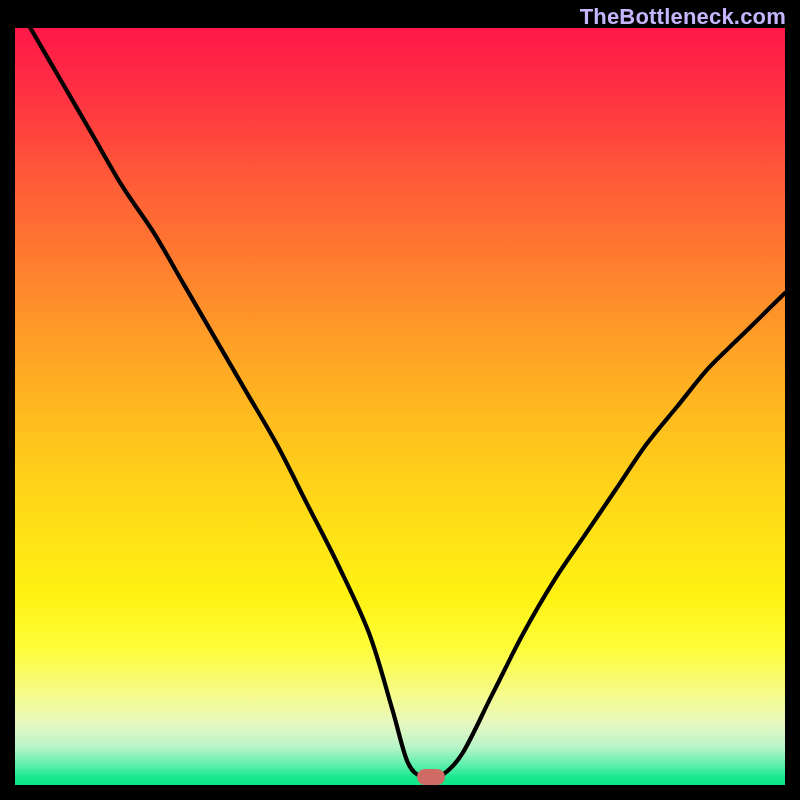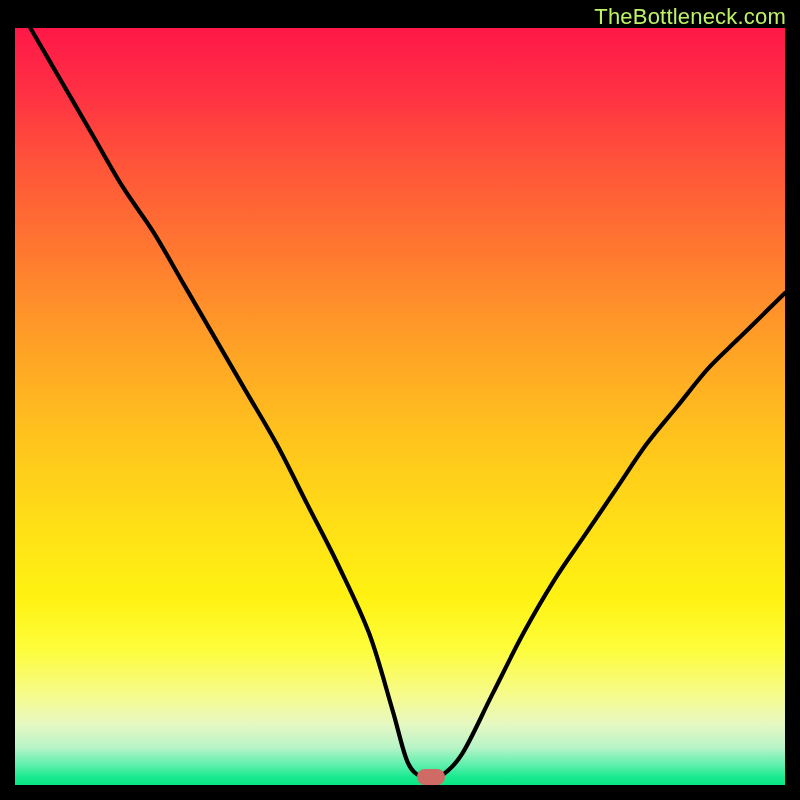--- a/index.html
+++ b/index.html
@@ -40,23 +40,23 @@
       #b8f4c7 95%,
       #58efab 97.5%,
       #17e98e 99%,
       #0be684 100%
     );
   }
   .watermark {
     position: absolute;
     top: 4px;
     right: 14px;
-    color: #bef264;
+    color: #c4b5fd;
     font-size: 22px;
-    font-weight: 400;
+    font-weight: 700;
     letter-spacing: 0.2px;
     user-select: none;
   }
   svg.curve {
     position: absolute;
     left: 0;
     top: 0;
     width: 770px;
     height: 757px;
     overflow: visible;

